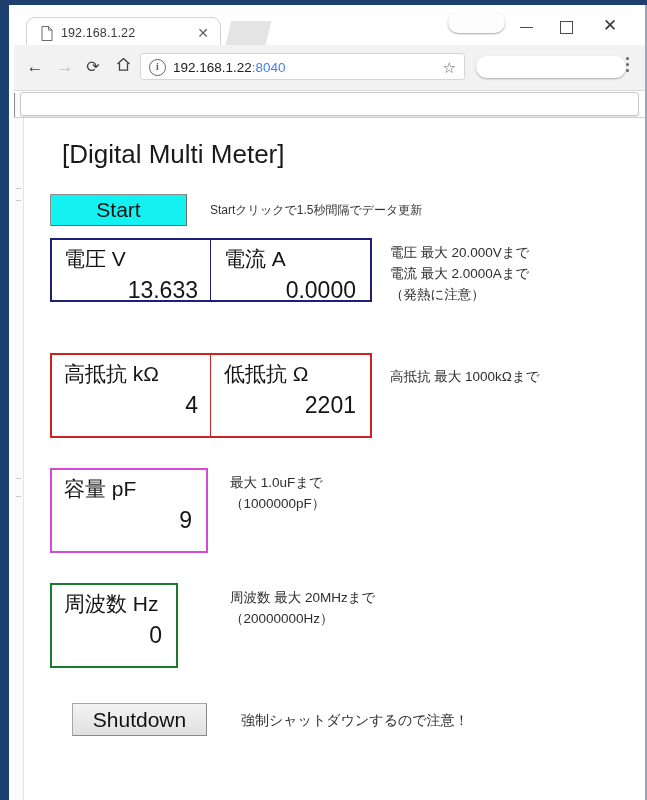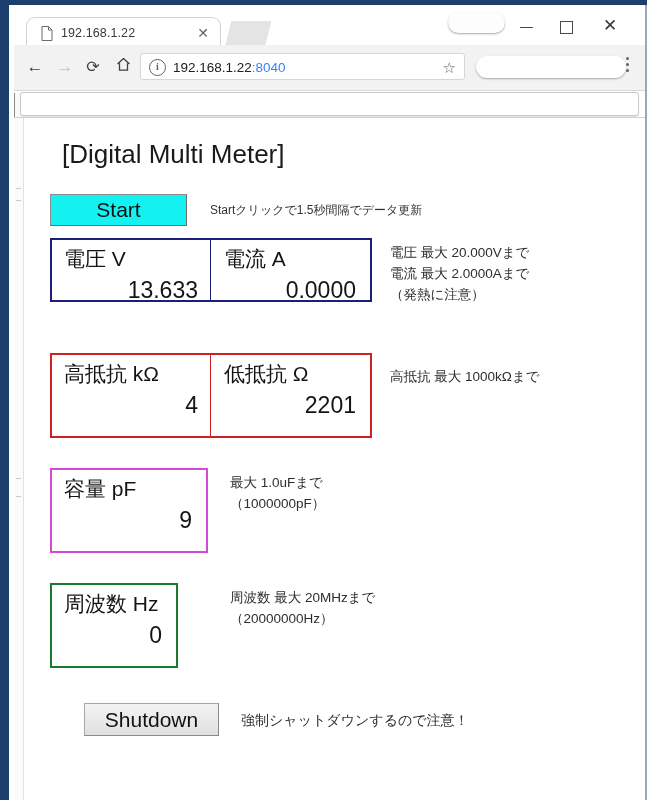--- a/index.html
+++ b/index.html
@@ -224,21 +224,20 @@
   #note-f{left:206px;top:469px;}
 
   .btn-shutdown{
     position:absolute;left:48px;top:585px;width:135px;height:33px;
     background:linear-gradient(#f3f3f3,#e0e0e0);
     border:1px solid #a7a7a7;
     border-right-color:#8a8a8a;border-bottom-color:#8a8a8a;
     box-sizing:border-box;
     font-size:21px;line-height:31px;text-align:center;color:#111111;
     cursor:pointer;
-    margin-left:12px;
   }
   .shutdown-note{
     position:absolute;left:217px;top:592px;
     font-size:14px;line-height:20px;color:#2e2e2e;white-space:nowrap;
   }
 </style>
 </head>
 <body>
 
 <div class="window">

